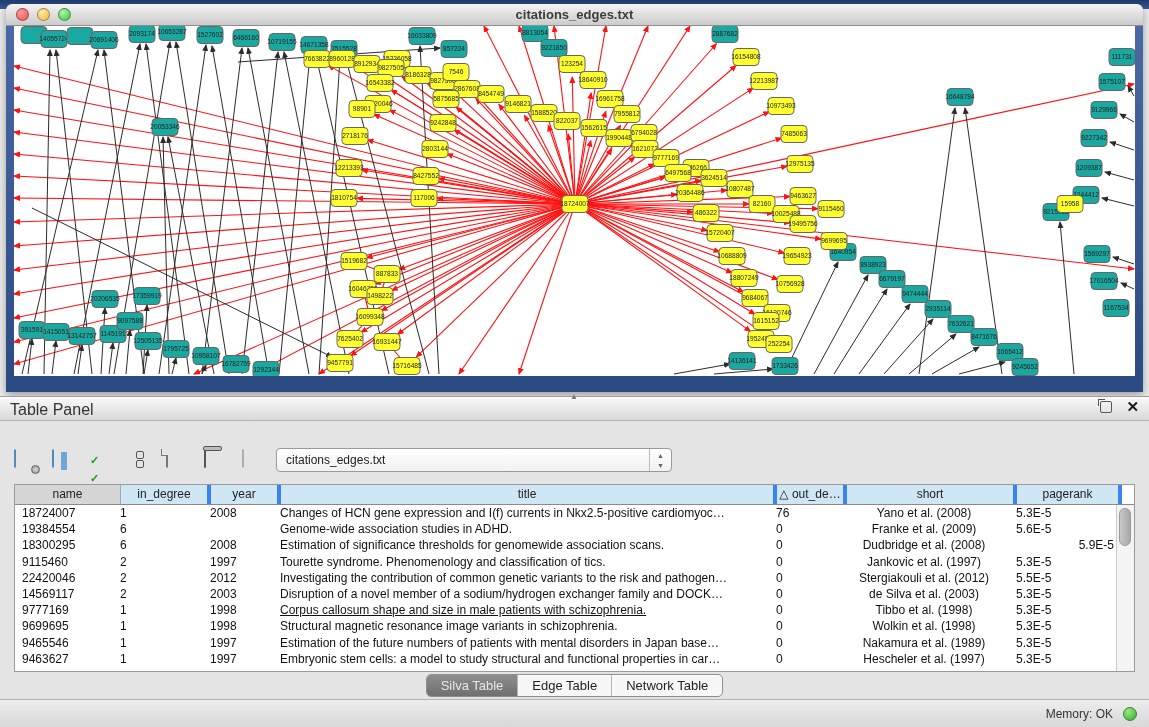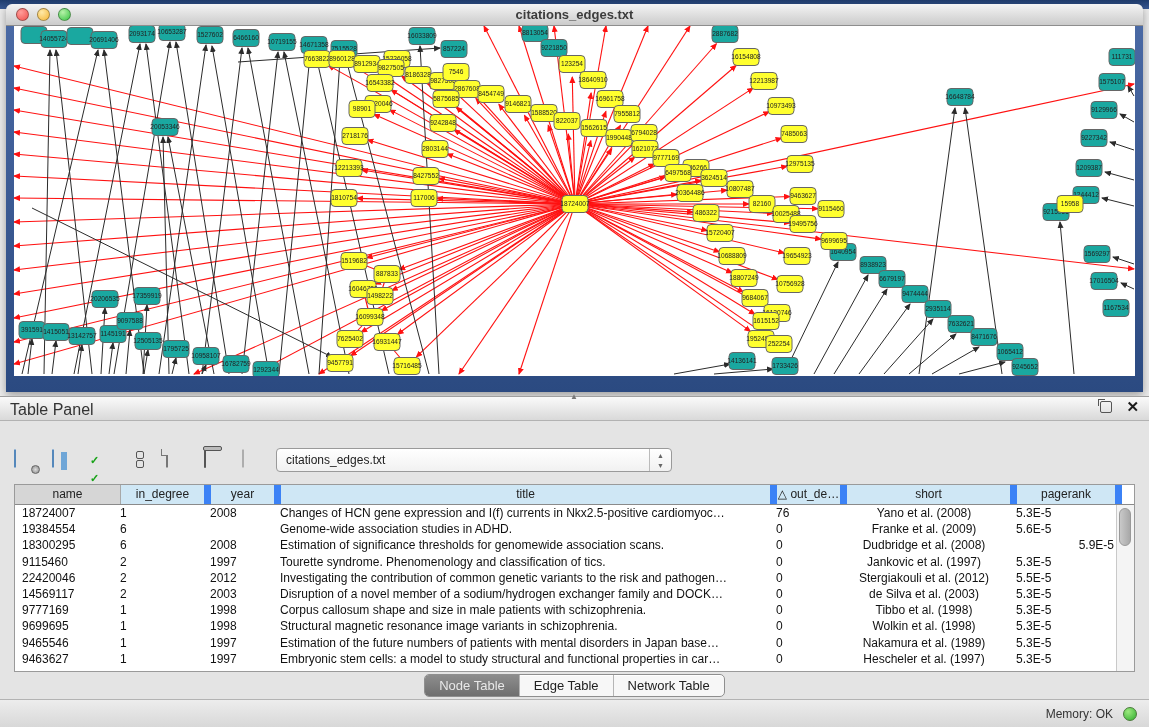--- a/index.html
+++ b/index.html
@@ -66,21 +66,21 @@
     background:linear-gradient(#ffffff,#f1f1f1); border:1px solid #9a9a9a; border-radius:4px;
     font-size:12px; color:#222; line-height:22px; padding-left:9px; }
   #table-select .stepper { position:absolute; right:0; top:0; width:22px; height:22px;
     border-left:1px solid #bbb; text-align:center; color:#666; font-size:7px; line-height:10px; padding-top:2px; }
 
   
   #data-table { position:absolute; left:14px; top:87px; width:1121px; height:188px;
     background:#fff; border:1px solid #9a9a9a; overflow:hidden; }
   #thead { display:flex; height:20px; border-bottom:1px solid #8a8a8a; }
   .th { font-size:12px; color:#222; text-align:center; line-height:19px;
-    border-right:7px solid #3b82f6; background:#cfe7f5; overflow:hidden; white-space:nowrap; }
+    border-right:4px solid #3b82f6; background:#cfe7f5; overflow:hidden; white-space:nowrap; }
   .th.first { background:#d6d6d6; border-right:1px solid #a8a8a8; }
   #tbody { position:absolute; left:0; top:20px; right:18px; bottom:0; }
   .tr { display:flex; height:16.2px; }
   .td { font-size:12px; color:#111; line-height:16px; padding-left:7px;
     overflow:hidden; white-space:nowrap; }
   .td.center { text-align:center; padding-left:0; }
   #vscroll { position:absolute; right:0; top:20px; bottom:0; width:18px;
     background:#f4f4f4; border-left:1px solid #c9c9c9; }
   #vthumb { position:absolute; left:2px; top:3px; width:12px; height:38px;
     background:linear-gradient(90deg,#c9c9c9,#a8a8a8); border:1px solid #999; border-radius:7px; }
@@ -877,21 +877,21 @@
             <div class="td" style="width: 70px;">2003</div>
             <div class="td" style="width: 496px;">Disruption of a novel member of a sodium/hydrogen exchanger family and DOCK…</div>
             <div class="td" style="width: 70px;">0</div>
             <div class="td center" style="width: 170px;">de Silva et al. (2003)</div>
             <div class="td" style="width: 105px;">5.3E-5</div>
           </div>
           <div class="tr">
             <div class="td" style="width: 98px;">9777169</div>
             <div class="td" style="width: 90px;">1</div>
             <div class="td" style="width: 70px;">1998</div>
-            <div class="td" style="width: 496px;">Corpus callosum shape and size in male patients with schizophrenia.</div>
+            <div class="td" style="width: 496px; text-decoration: underline;">Corpus callosum shape and size in male patients with schizophrenia.</div>
             <div class="td" style="width: 70px;">0</div>
             <div class="td center" style="width: 170px;">Tibbo et al. (1998)</div>
             <div class="td" style="width: 105px;">5.3E-5</div>
           </div>
           <div class="tr">
             <div class="td" style="width: 98px;">9699695</div>
             <div class="td" style="width: 90px;">1</div>
             <div class="td" style="width: 70px;">1998</div>
             <div class="td" style="width: 496px;">Structural magnetic resonance image variants in schizophrenia.</div>
             <div class="td" style="width: 70px;">0</div>
@@ -917,21 +917,21 @@
             <div class="td" style="width: 105px;">5.3E-5</div>
           </div>
         </div>
       <div id="vscroll">
         <div id="vthumb"></div>
       </div>
     </div>
 
     <div id="table-tabs">
       <div class="seg" id="seg-control">
-          <div class="seg-btn sel">Node Table</div>
+          <div class="seg-btn sel">Silva Table</div>
           <div class="seg-btn">Edge Table</div>
           <div class="seg-btn">Network Table</div>
         </div>
     </div>
 
     <div id="status-bar">
       <span id="memory-label">Memory: OK</span>
       <span id="memory-dot"></span>
     </div>
   </div>

